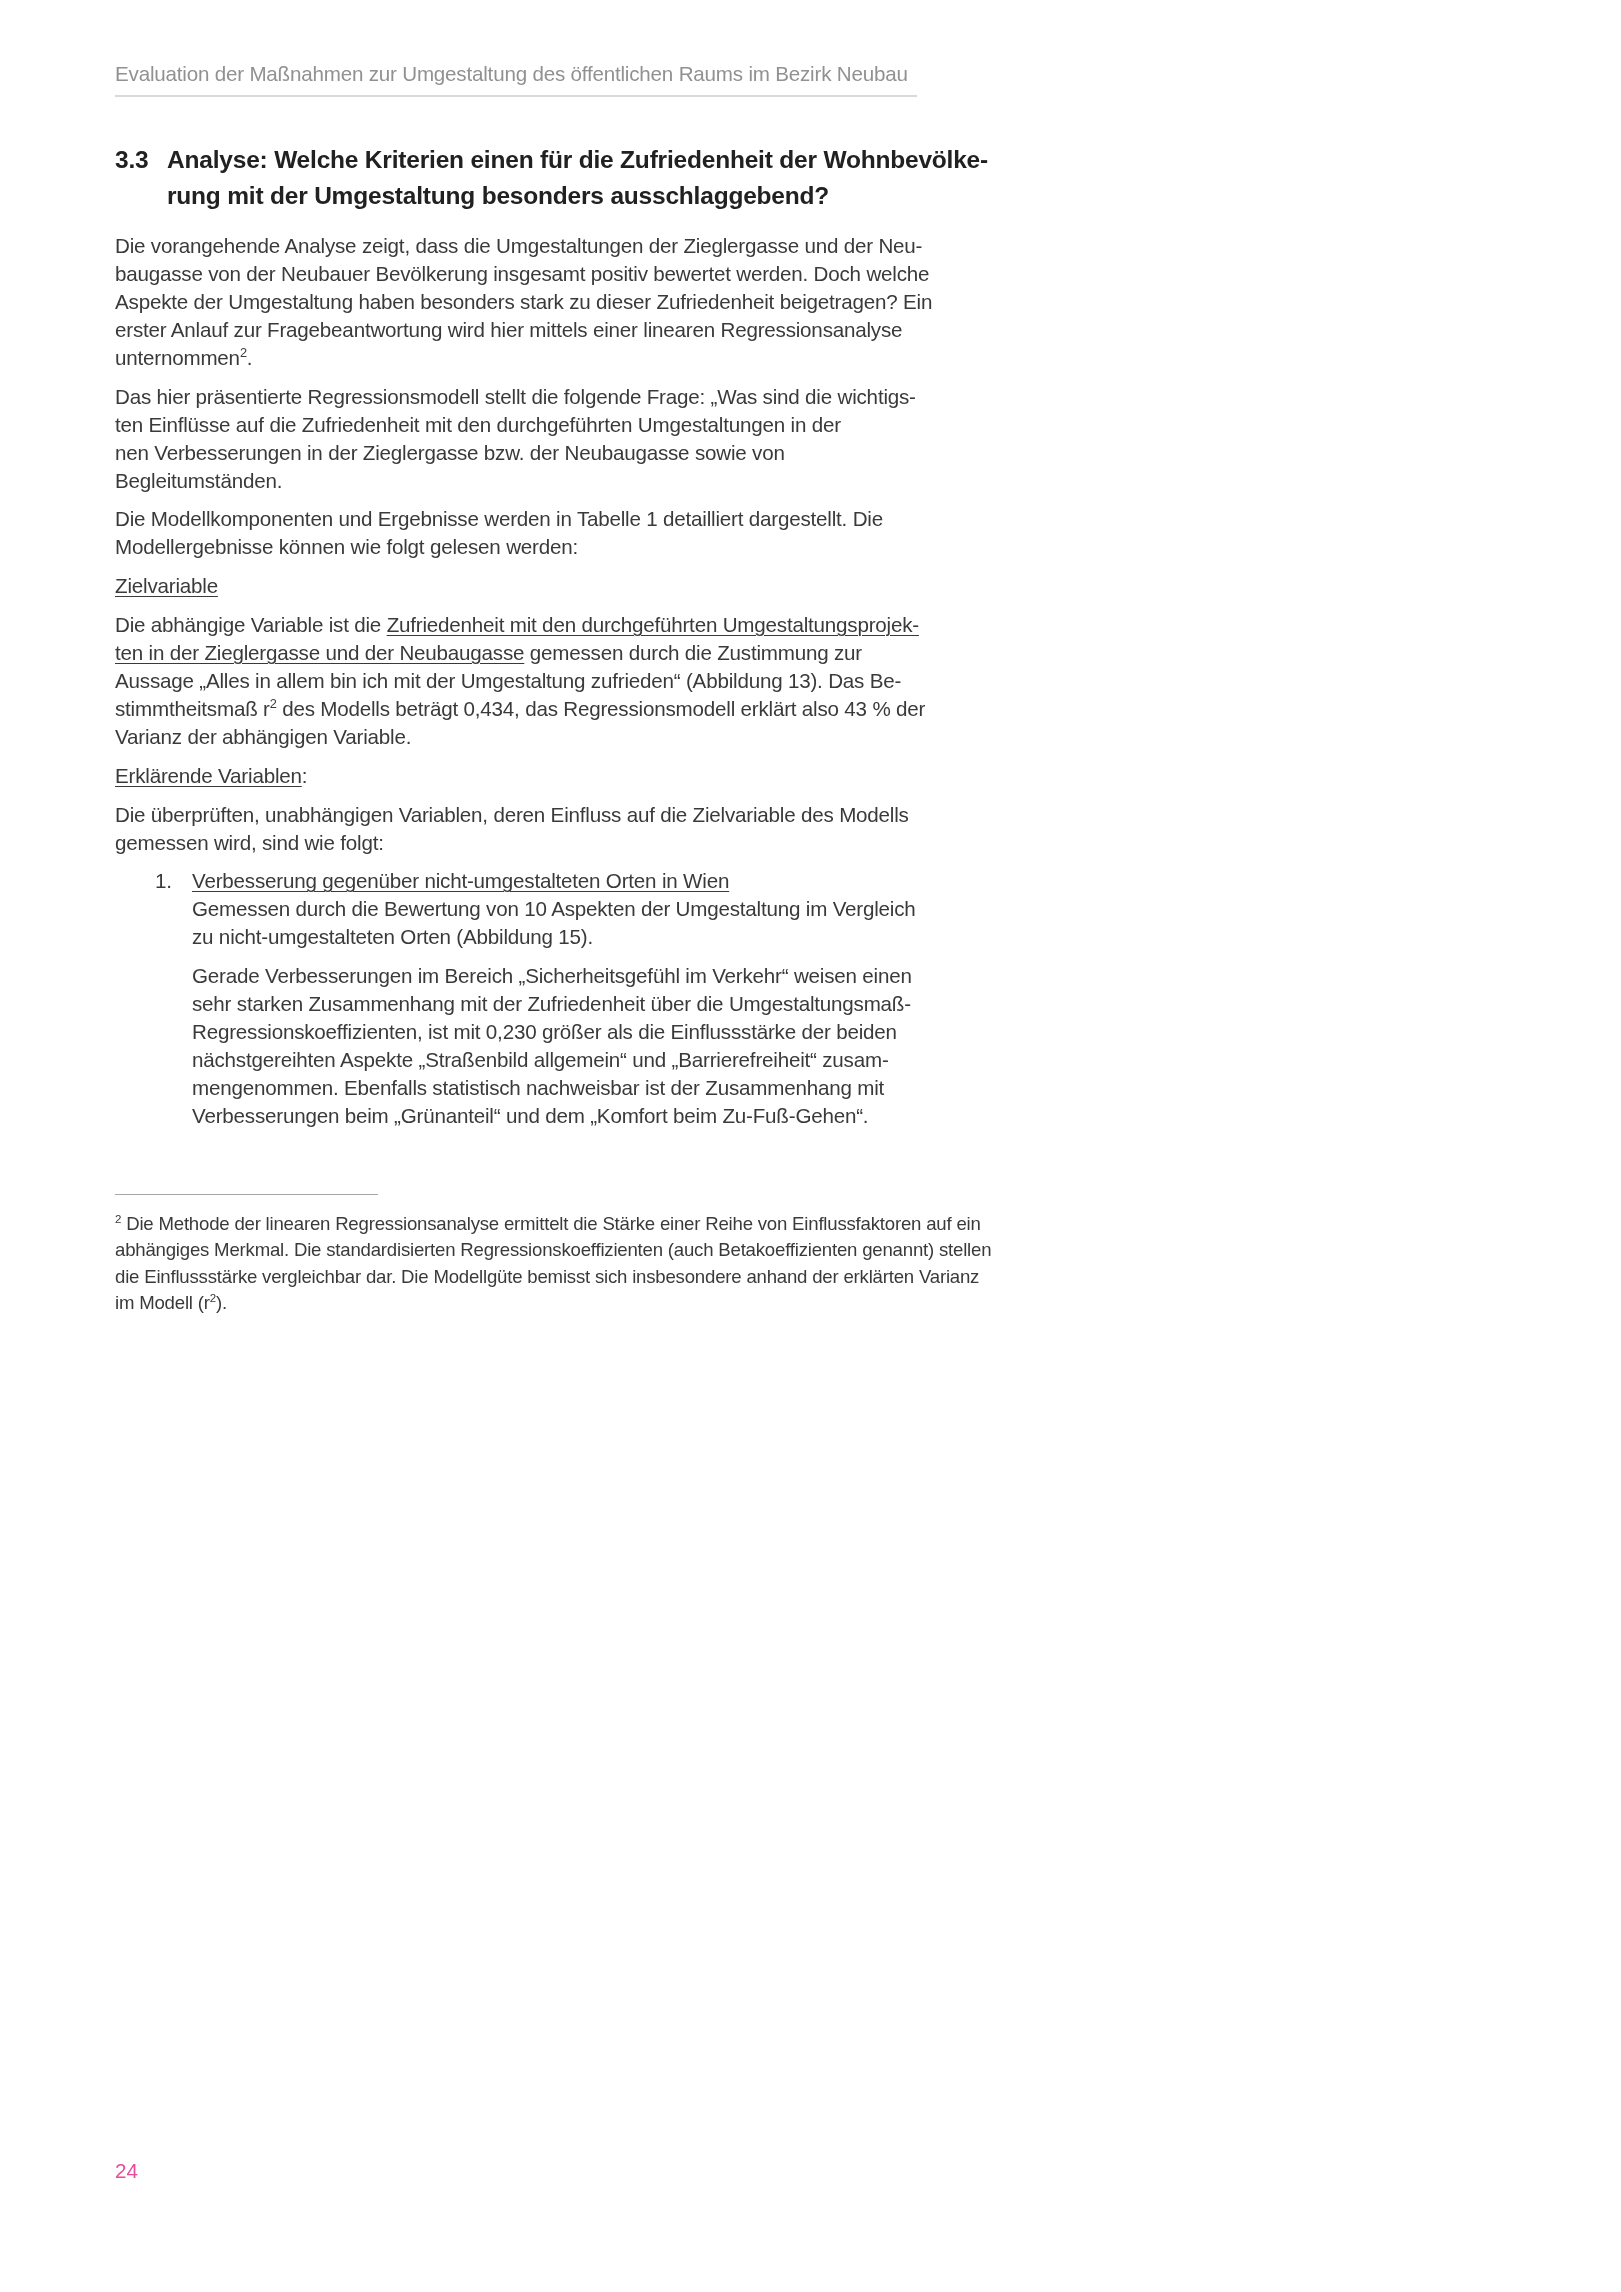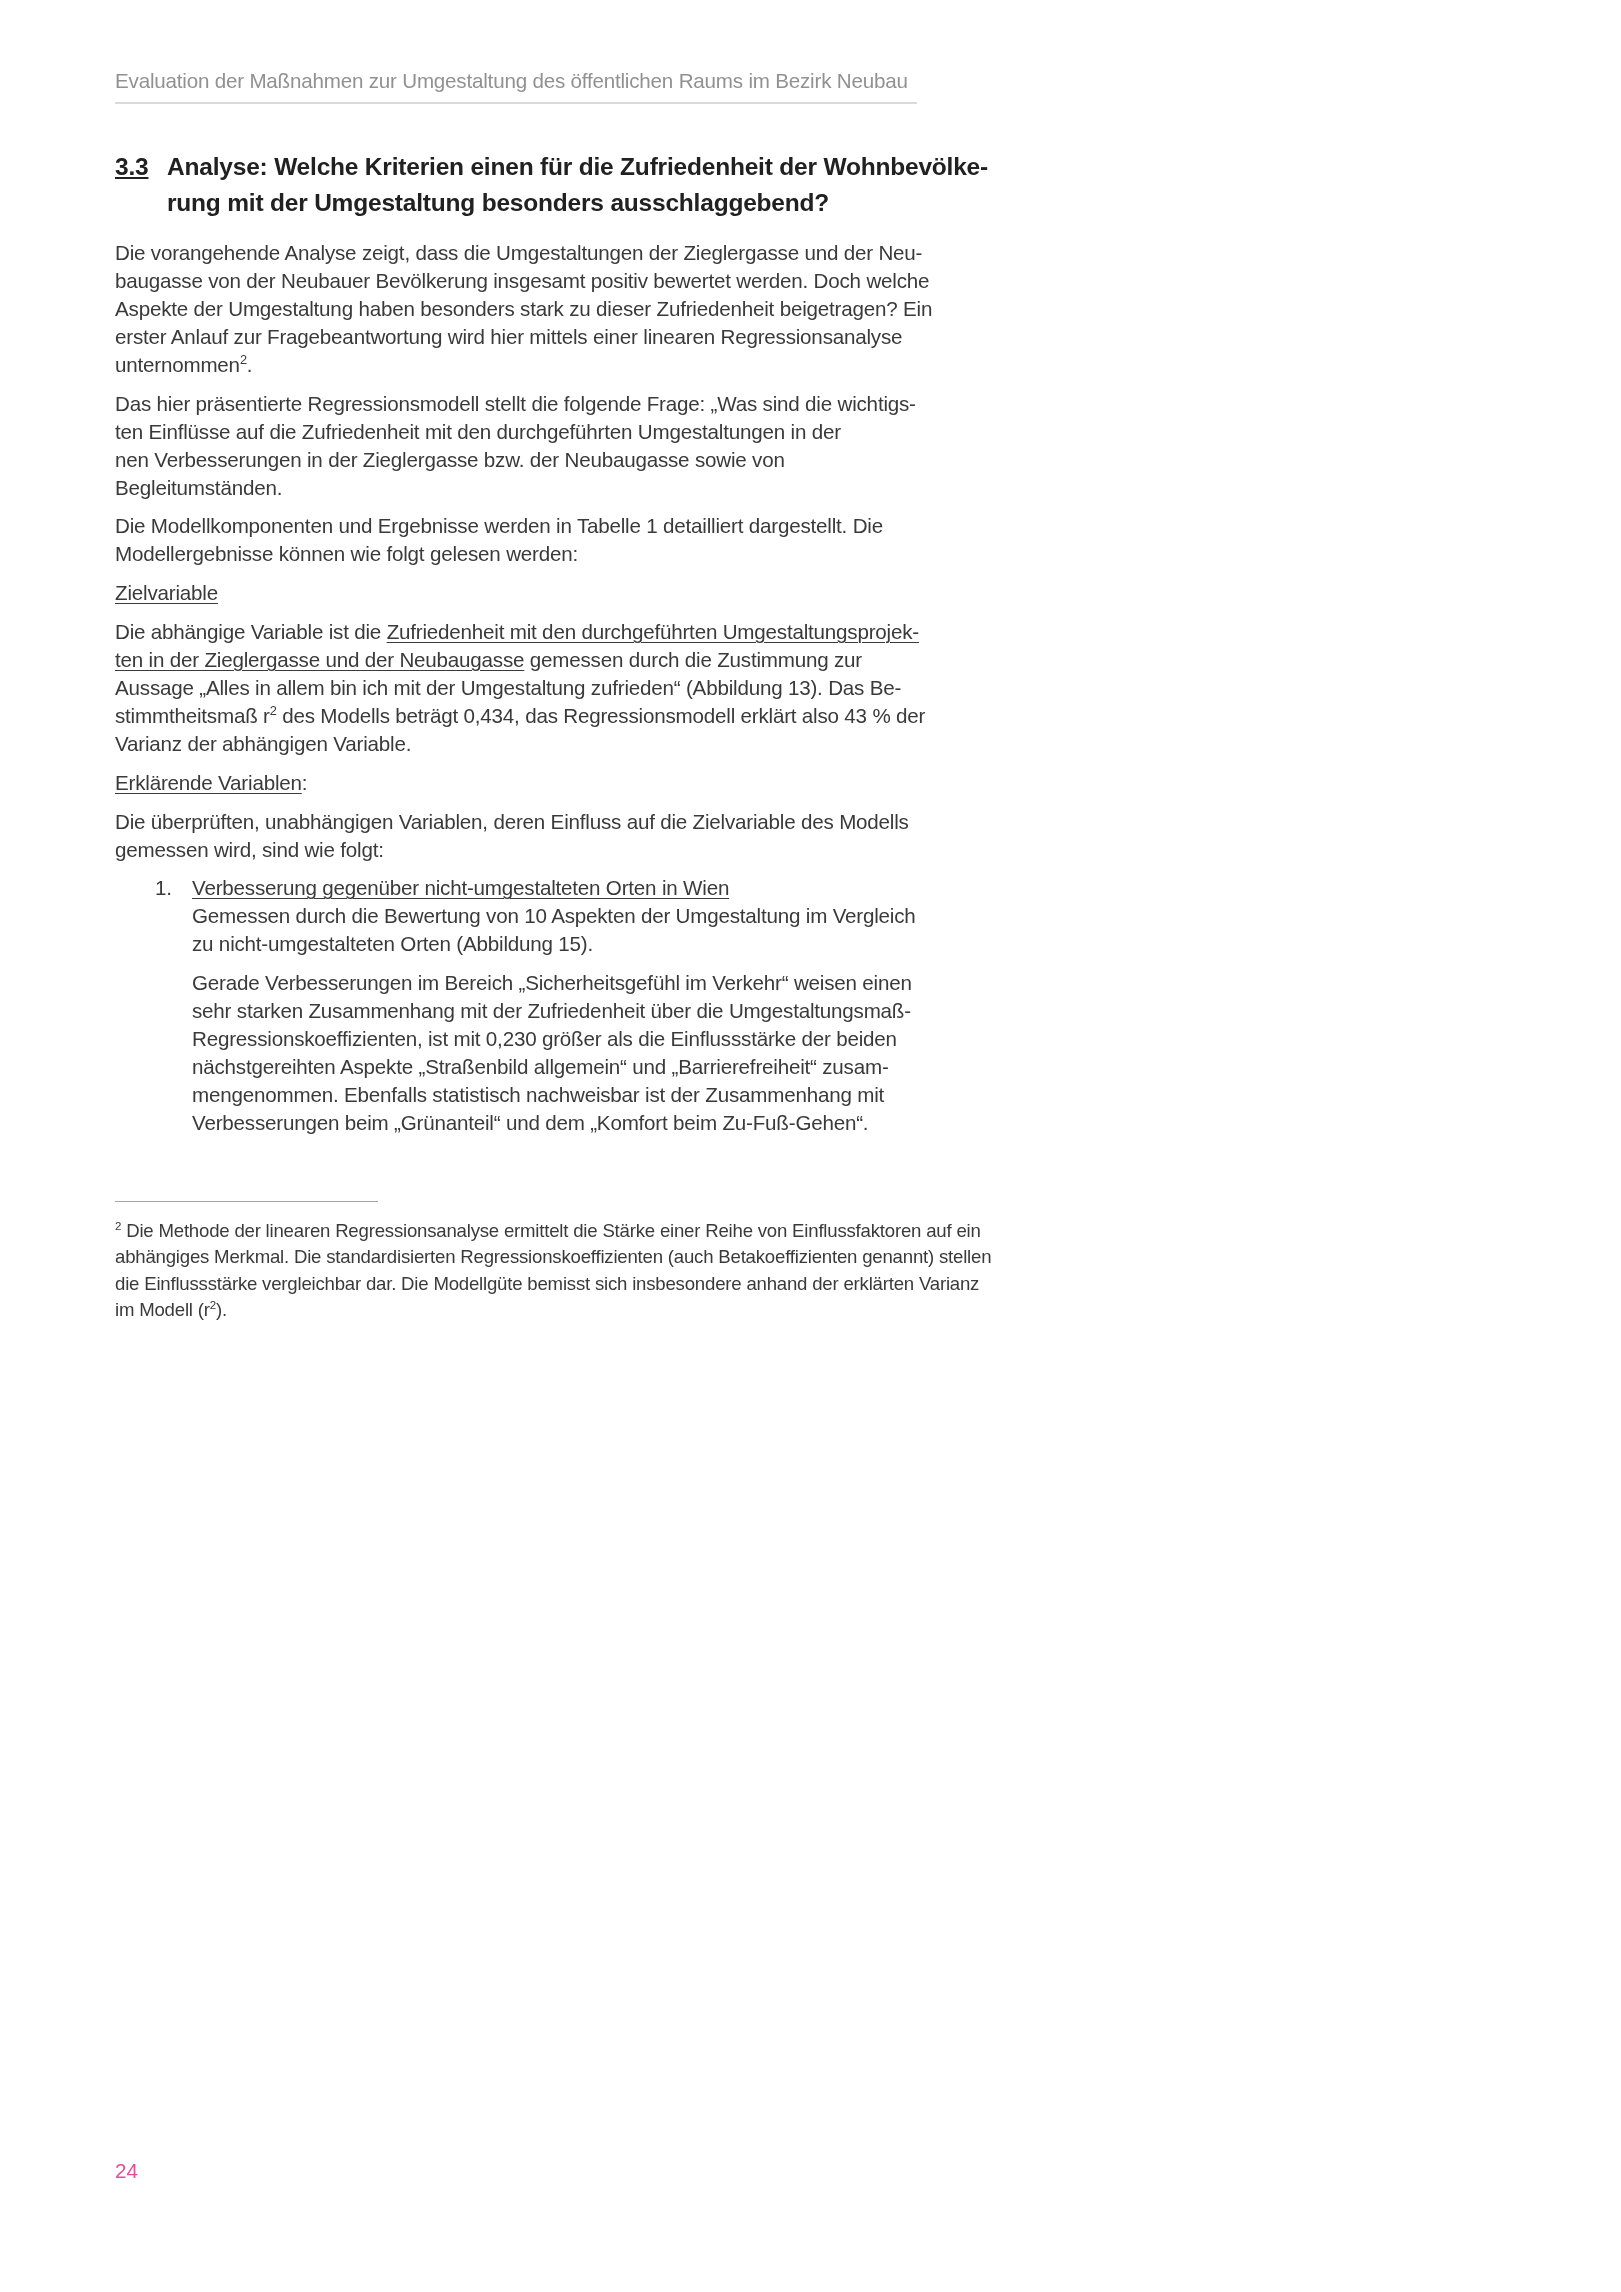--- a/index.html
+++ b/index.html
@@ -14,21 +14,20 @@
     background: #ffffff;
     font-family: "Liberation Sans", sans-serif;
     color: #3a3a3a;
     overflow: hidden;
   }
   .content {
     position: absolute;
     left: 115px;
     top: 62px;
     width: 802px;
-    margin-top: 7px;
   }
   .running-header {
     font-size: 20.6px;
     line-height: 23.5px;
     color: #919191;
     letter-spacing: -0.2px;
   }
   .header-rule {
     height: 0;
     border-bottom: 2px solid #d9d9d9;
@@ -38,21 +37,20 @@
     display: flex;
     margin: 45px 0 17.6px 0;
     font-size: 24.5px;
     line-height: 36px;
     font-weight: 700;
     color: #212121;
     letter-spacing: -0.2px;
   }
   .heading-number {
     flex: 0 0 52px;
-    text-decoration: underline;
   }
   .heading-title {
     flex: 1;
   }
   .para {
     margin: 0 0 10.8px 0;
     font-size: 20.6px;
     line-height: 28px;
     letter-spacing: -0.2px;
   }

